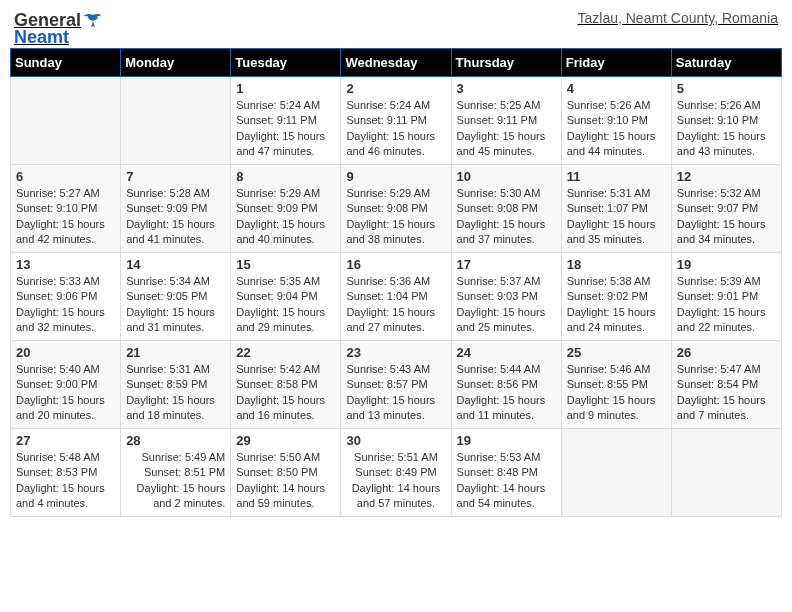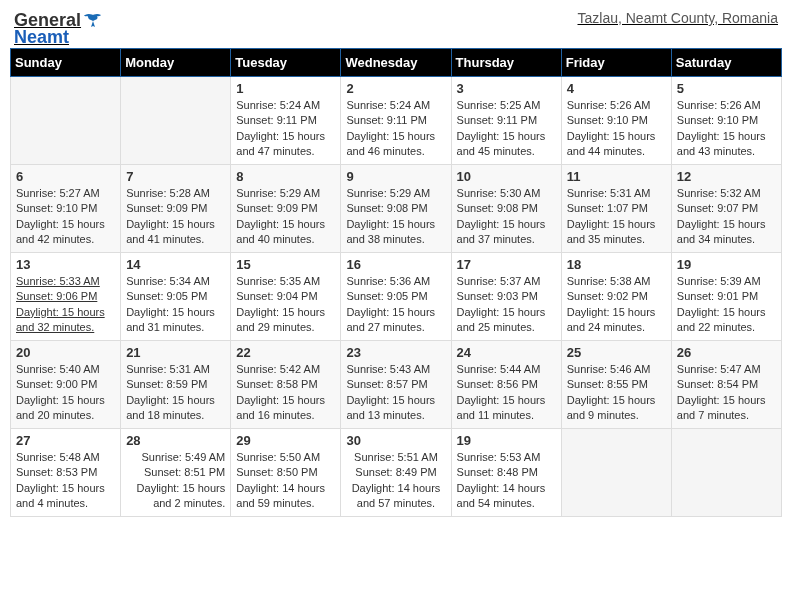--- a/index.html
+++ b/index.html
@@ -216,21 +216,21 @@
           <span class="day-number">12</span>
           <div class="day-info" style="white-space: pre-line;">Sunrise: 5:32 AM
 Sunset: 9:07 PM
 Daylight: 15 hours
 and 34 minutes.</div>
         </td>
       </tr>
       <tr>
         <td>
           <span class="day-number">13</span>
-          <div class="day-info" style="white-space: pre-line; text-decoration: underline;">Sunrise: 5:33 AM
+          <div class="day-info" style="white-space: pre-line;">Sunrise: 5:33 AM
 Sunset: 9:06 PM
 Daylight: 15 hours
 and 32 minutes.</div>
         </td>
         <td>
           <span class="day-number">14</span>
           <div class="day-info" style="white-space: pre-line;">Sunrise: 5:34 AM
 Sunset: 9:05 PM
 Daylight: 15 hours
 and 31 minutes.</div>
@@ -238,21 +238,21 @@
         <td>
           <span class="day-number">15</span>
           <div class="day-info" style="white-space: pre-line;">Sunrise: 5:35 AM
 Sunset: 9:04 PM
 Daylight: 15 hours
 and 29 minutes.</div>
         </td>
         <td>
           <span class="day-number">16</span>
           <div class="day-info" style="white-space: pre-line;">Sunrise: 5:36 AM
-Sunset: 9:05 PM
+Sunset: 1:04 PM
 Daylight: 15 hours
 and 27 minutes.</div>
         </td>
         <td>
           <span class="day-number">17</span>
           <div class="day-info" style="white-space: pre-line;">Sunrise: 5:37 AM
 Sunset: 9:03 PM
 Daylight: 15 hours
 and 25 minutes.</div>
         </td>

